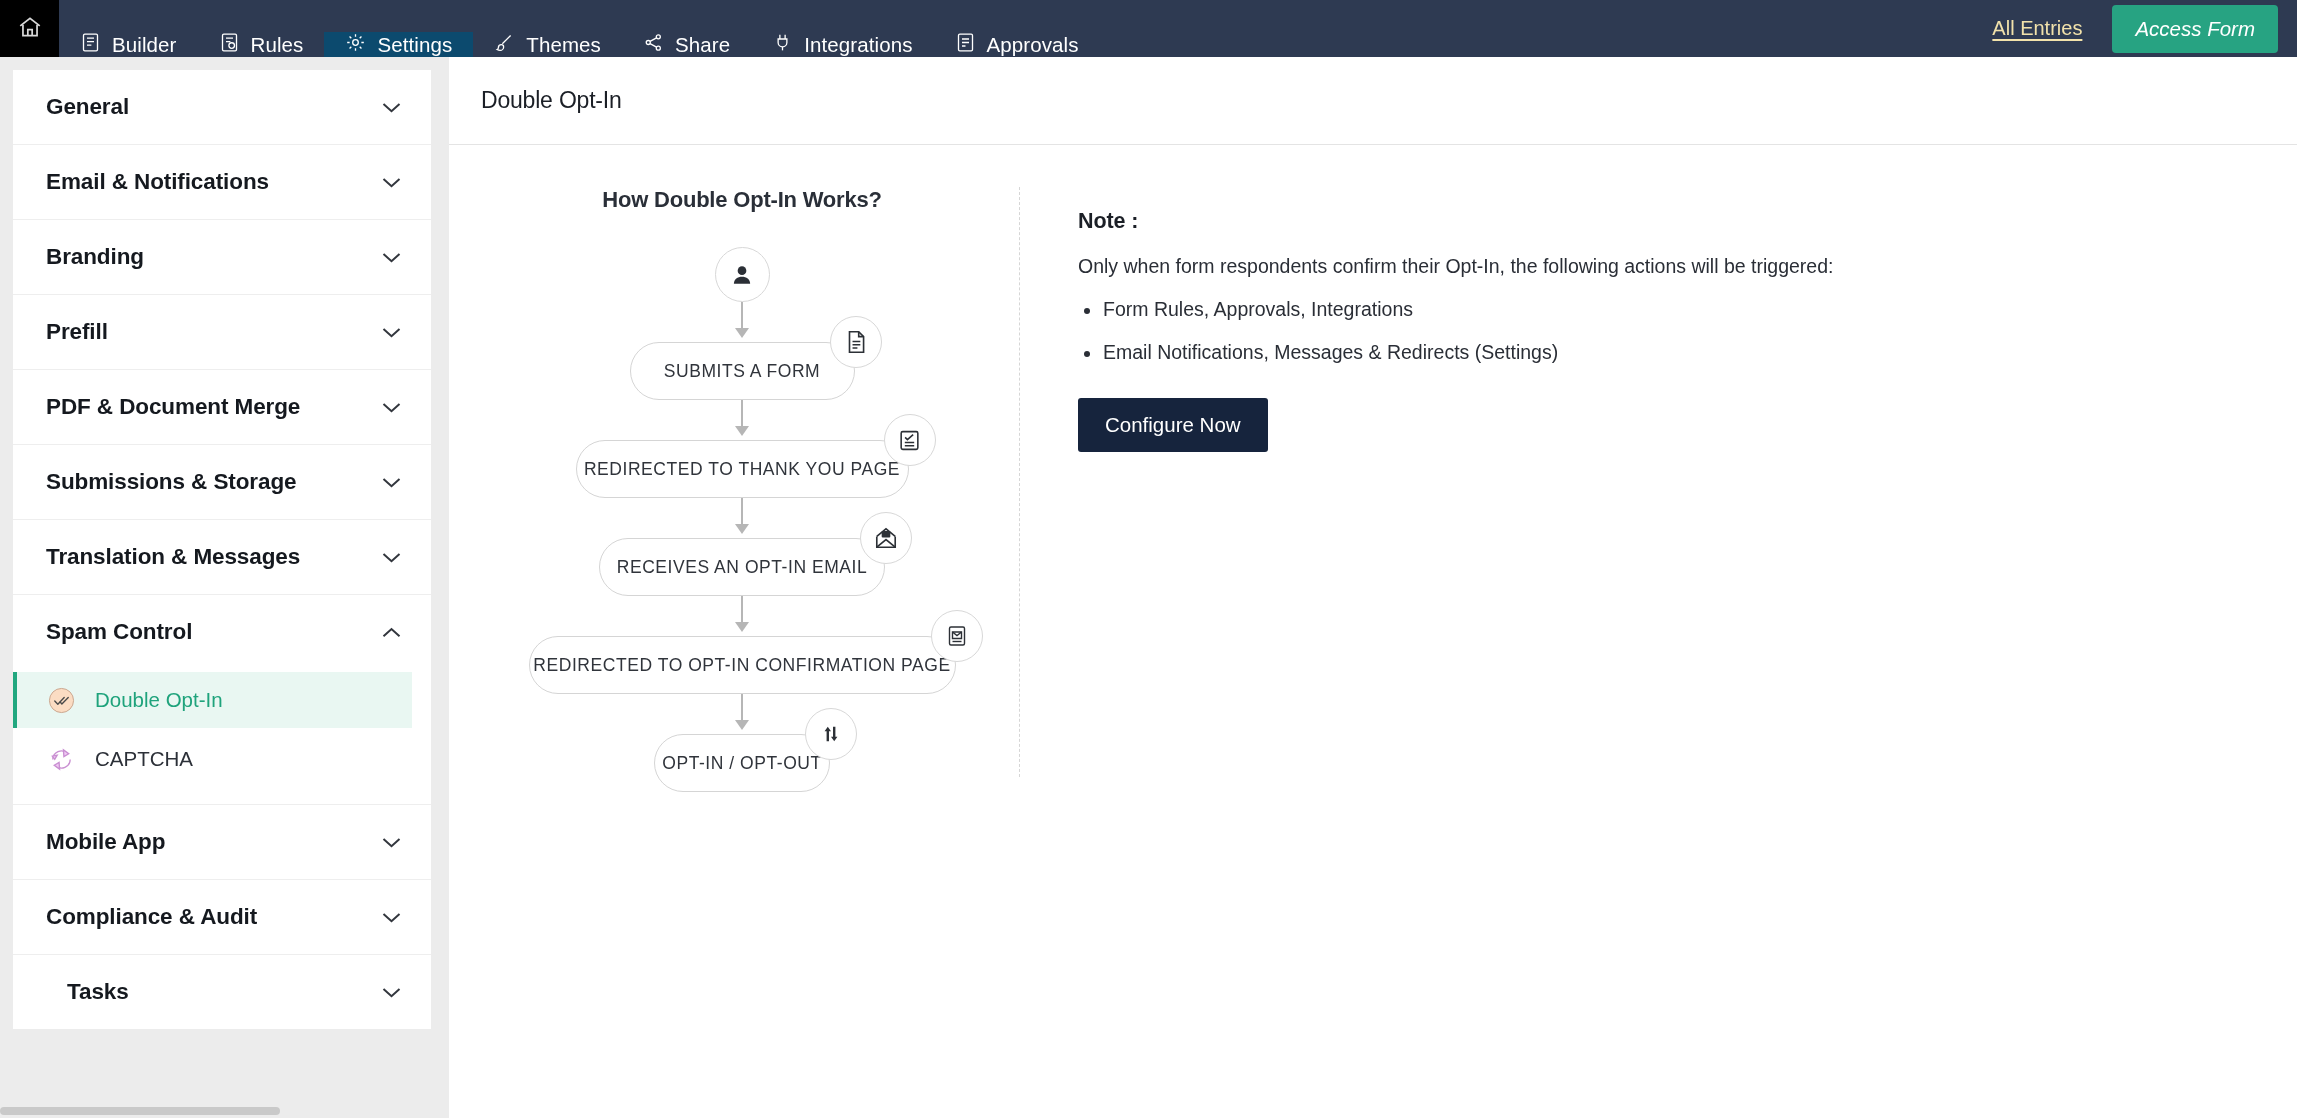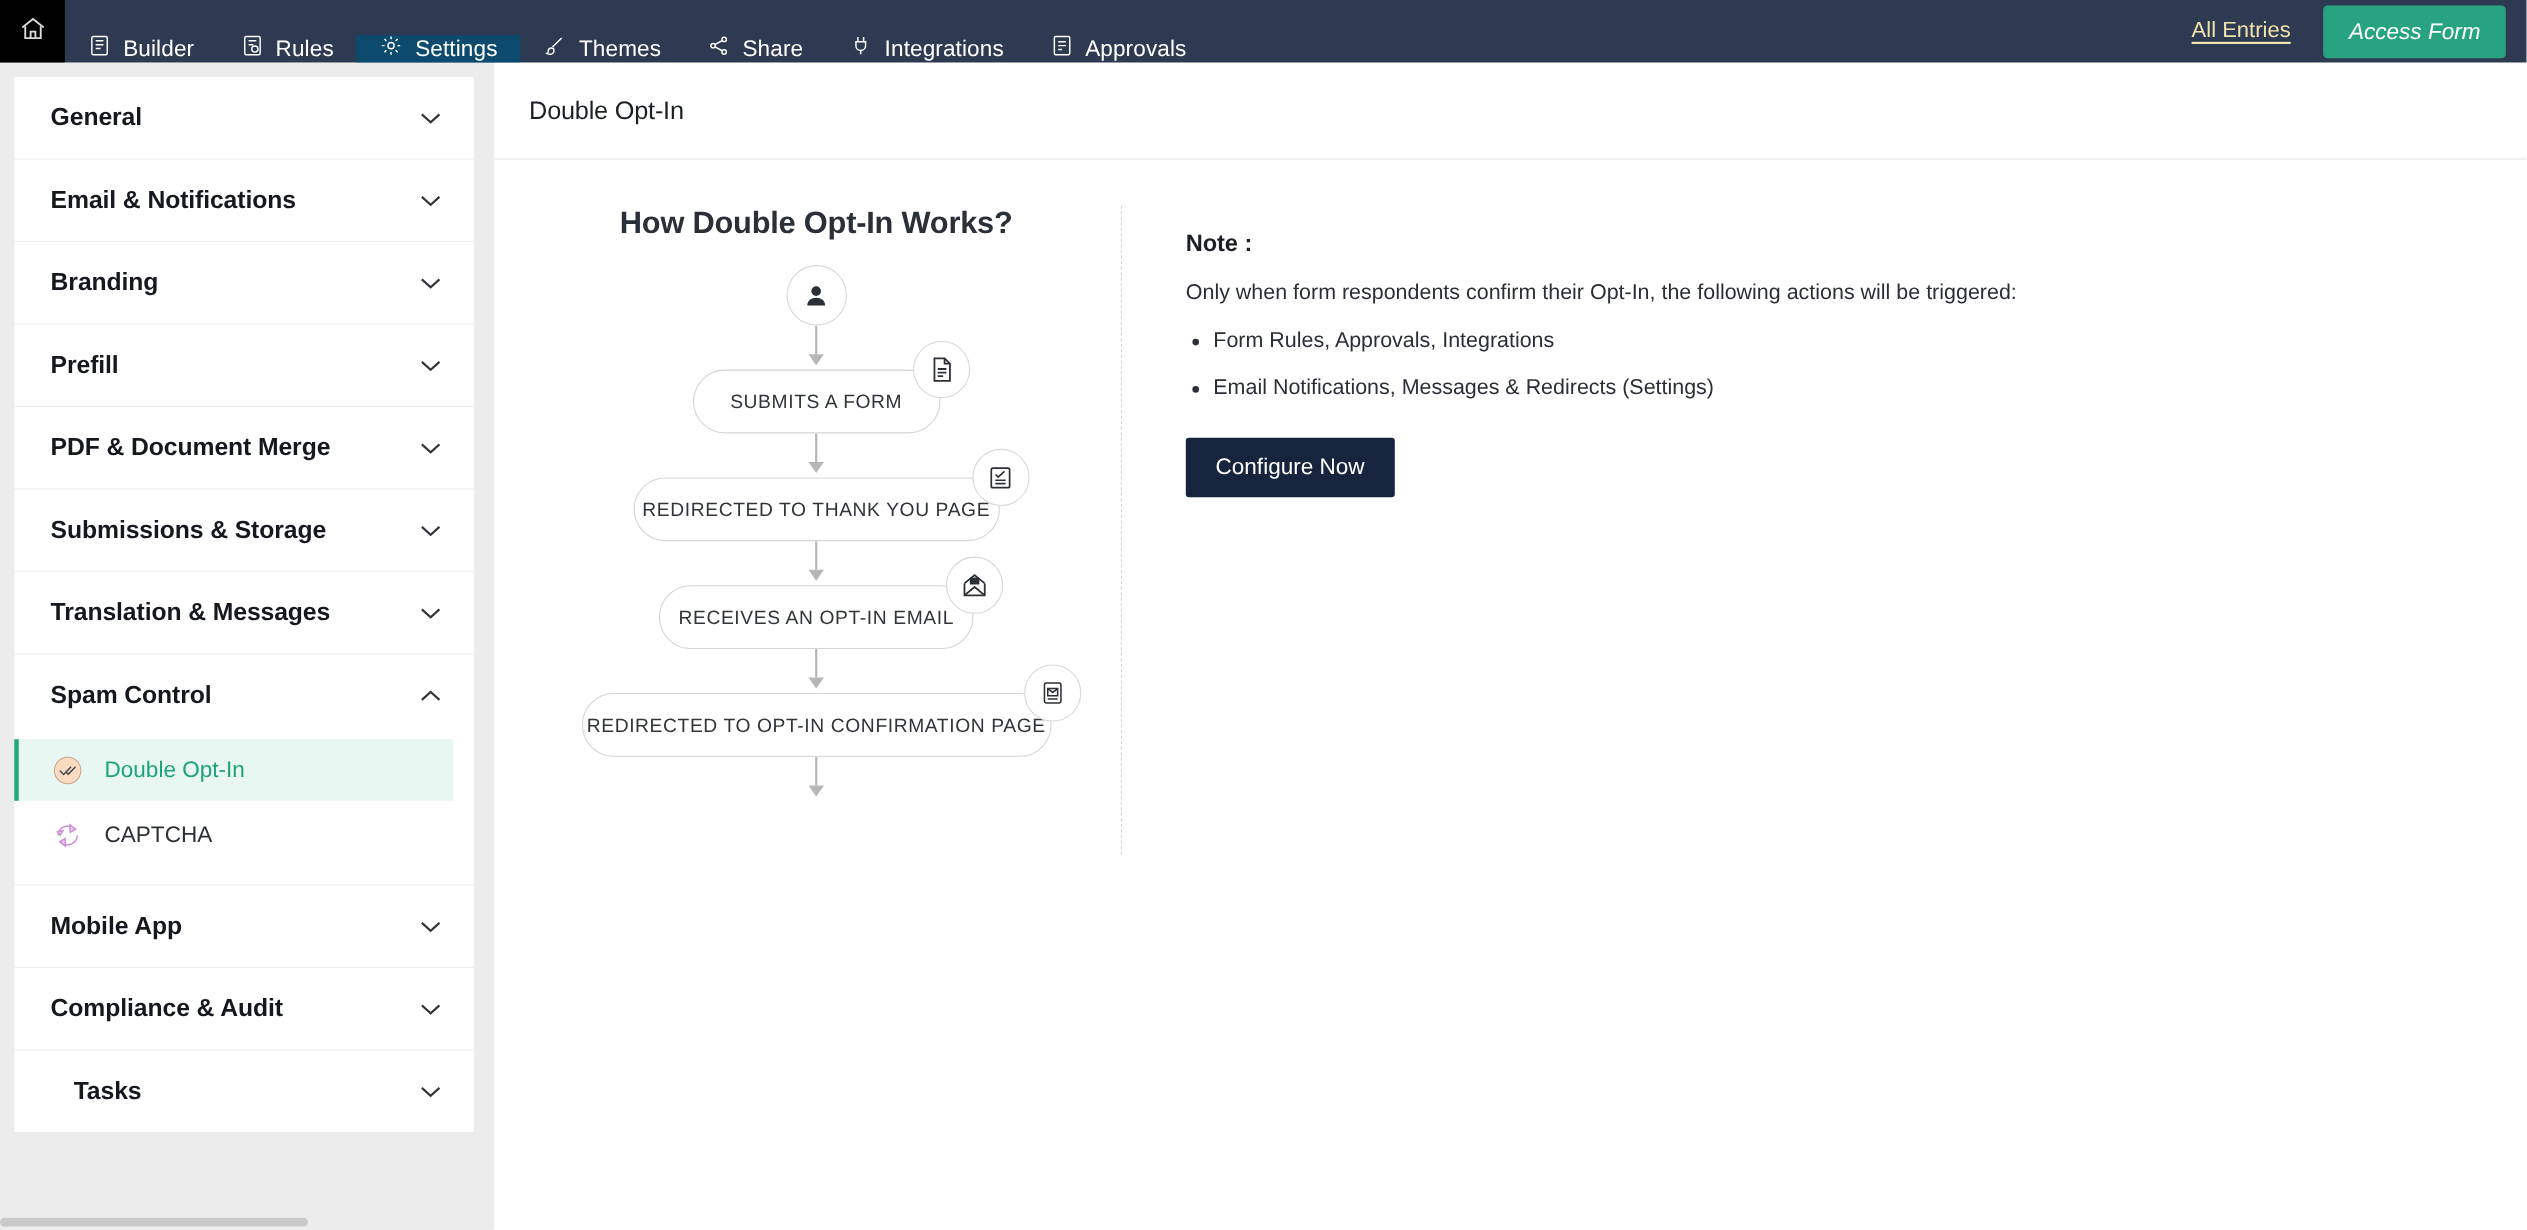--- a/index.html
+++ b/index.html
@@ -77,21 +77,21 @@
   .page-title { font-size: 23px; color: #1b1f26; letter-spacing: -.2px; }
   .page-body { flex: 1; display: flex; padding: 42px 0 0 0; min-height: 0; }
 
   
   .flow-col {
     width: 560px; flex: 0 0 560px; padding-left: 26px;
     display: flex; flex-direction: column; align-items: center;
     position: relative;
   }
   .flow-title {
-    font-size: 28px; font-weight: bold; color: #2a2f38; margin-bottom: 22px; letter-spacing: -.2px;
+    font-size: 22px; font-weight: bold; color: #2a2f38; margin-bottom: 34px; letter-spacing: -.2px;
   }
   .flow { position: relative; width: 520px; }
   .avatar-circle {
     width: 55px; height: 55px; border-radius: 50%; border: 1px solid #d8d8d8;
     background: #fff; display: flex; align-items: center; justify-content: center;
     margin: 0 auto;
   }
   .arrow { width: 20px; margin: 0 auto; display: block; }
   .step-row { position: relative; display: flex; justify-content: center; }
   .pill {
@@ -488,20 +488,31 @@
                   </svg>
                 </div>
               </div>
             </div>
 
             <svg class="arrow" height="40" width="20" viewBox="0 0 20 40">
               <path d="M10 0 V26" stroke="#b6b6b6" stroke-width="2" fill="none"></path>
               <path d="M3 26 L17 26 L10 36 Z" fill="#b6b6b6"></path>
             </svg>
 
+            <div class="step-row">
+              <div class="pill-wrap">
+                <div class="pill" style="width:176px;">OPT-IN / OPT-OUT</div>
+                <div class="badge" style="right:-27px;">
+                  <svg width="22" height="22" viewBox="0 0 24 24" fill="#2c3036">
+                    <path d="M8.5 4 L12 9 H9.8 V20 H7.2 V9 H5 Z"></path>
+                    <path d="M15.5 20 L19 15 H16.8 V4 H14.2 V15 H12 Z"></path>
+                  </svg>
+                </div>
+              </div>
+            </div>
 
           </div>
         </div>
 
         <div class="v-divider"></div>
 
         <div class="note-col">
           <div class="note-title">Note :</div>
           <div class="note-sub">Only when form respondents confirm their Opt-In, the following actions will be triggered:</div>
           <ul class="note-list">

